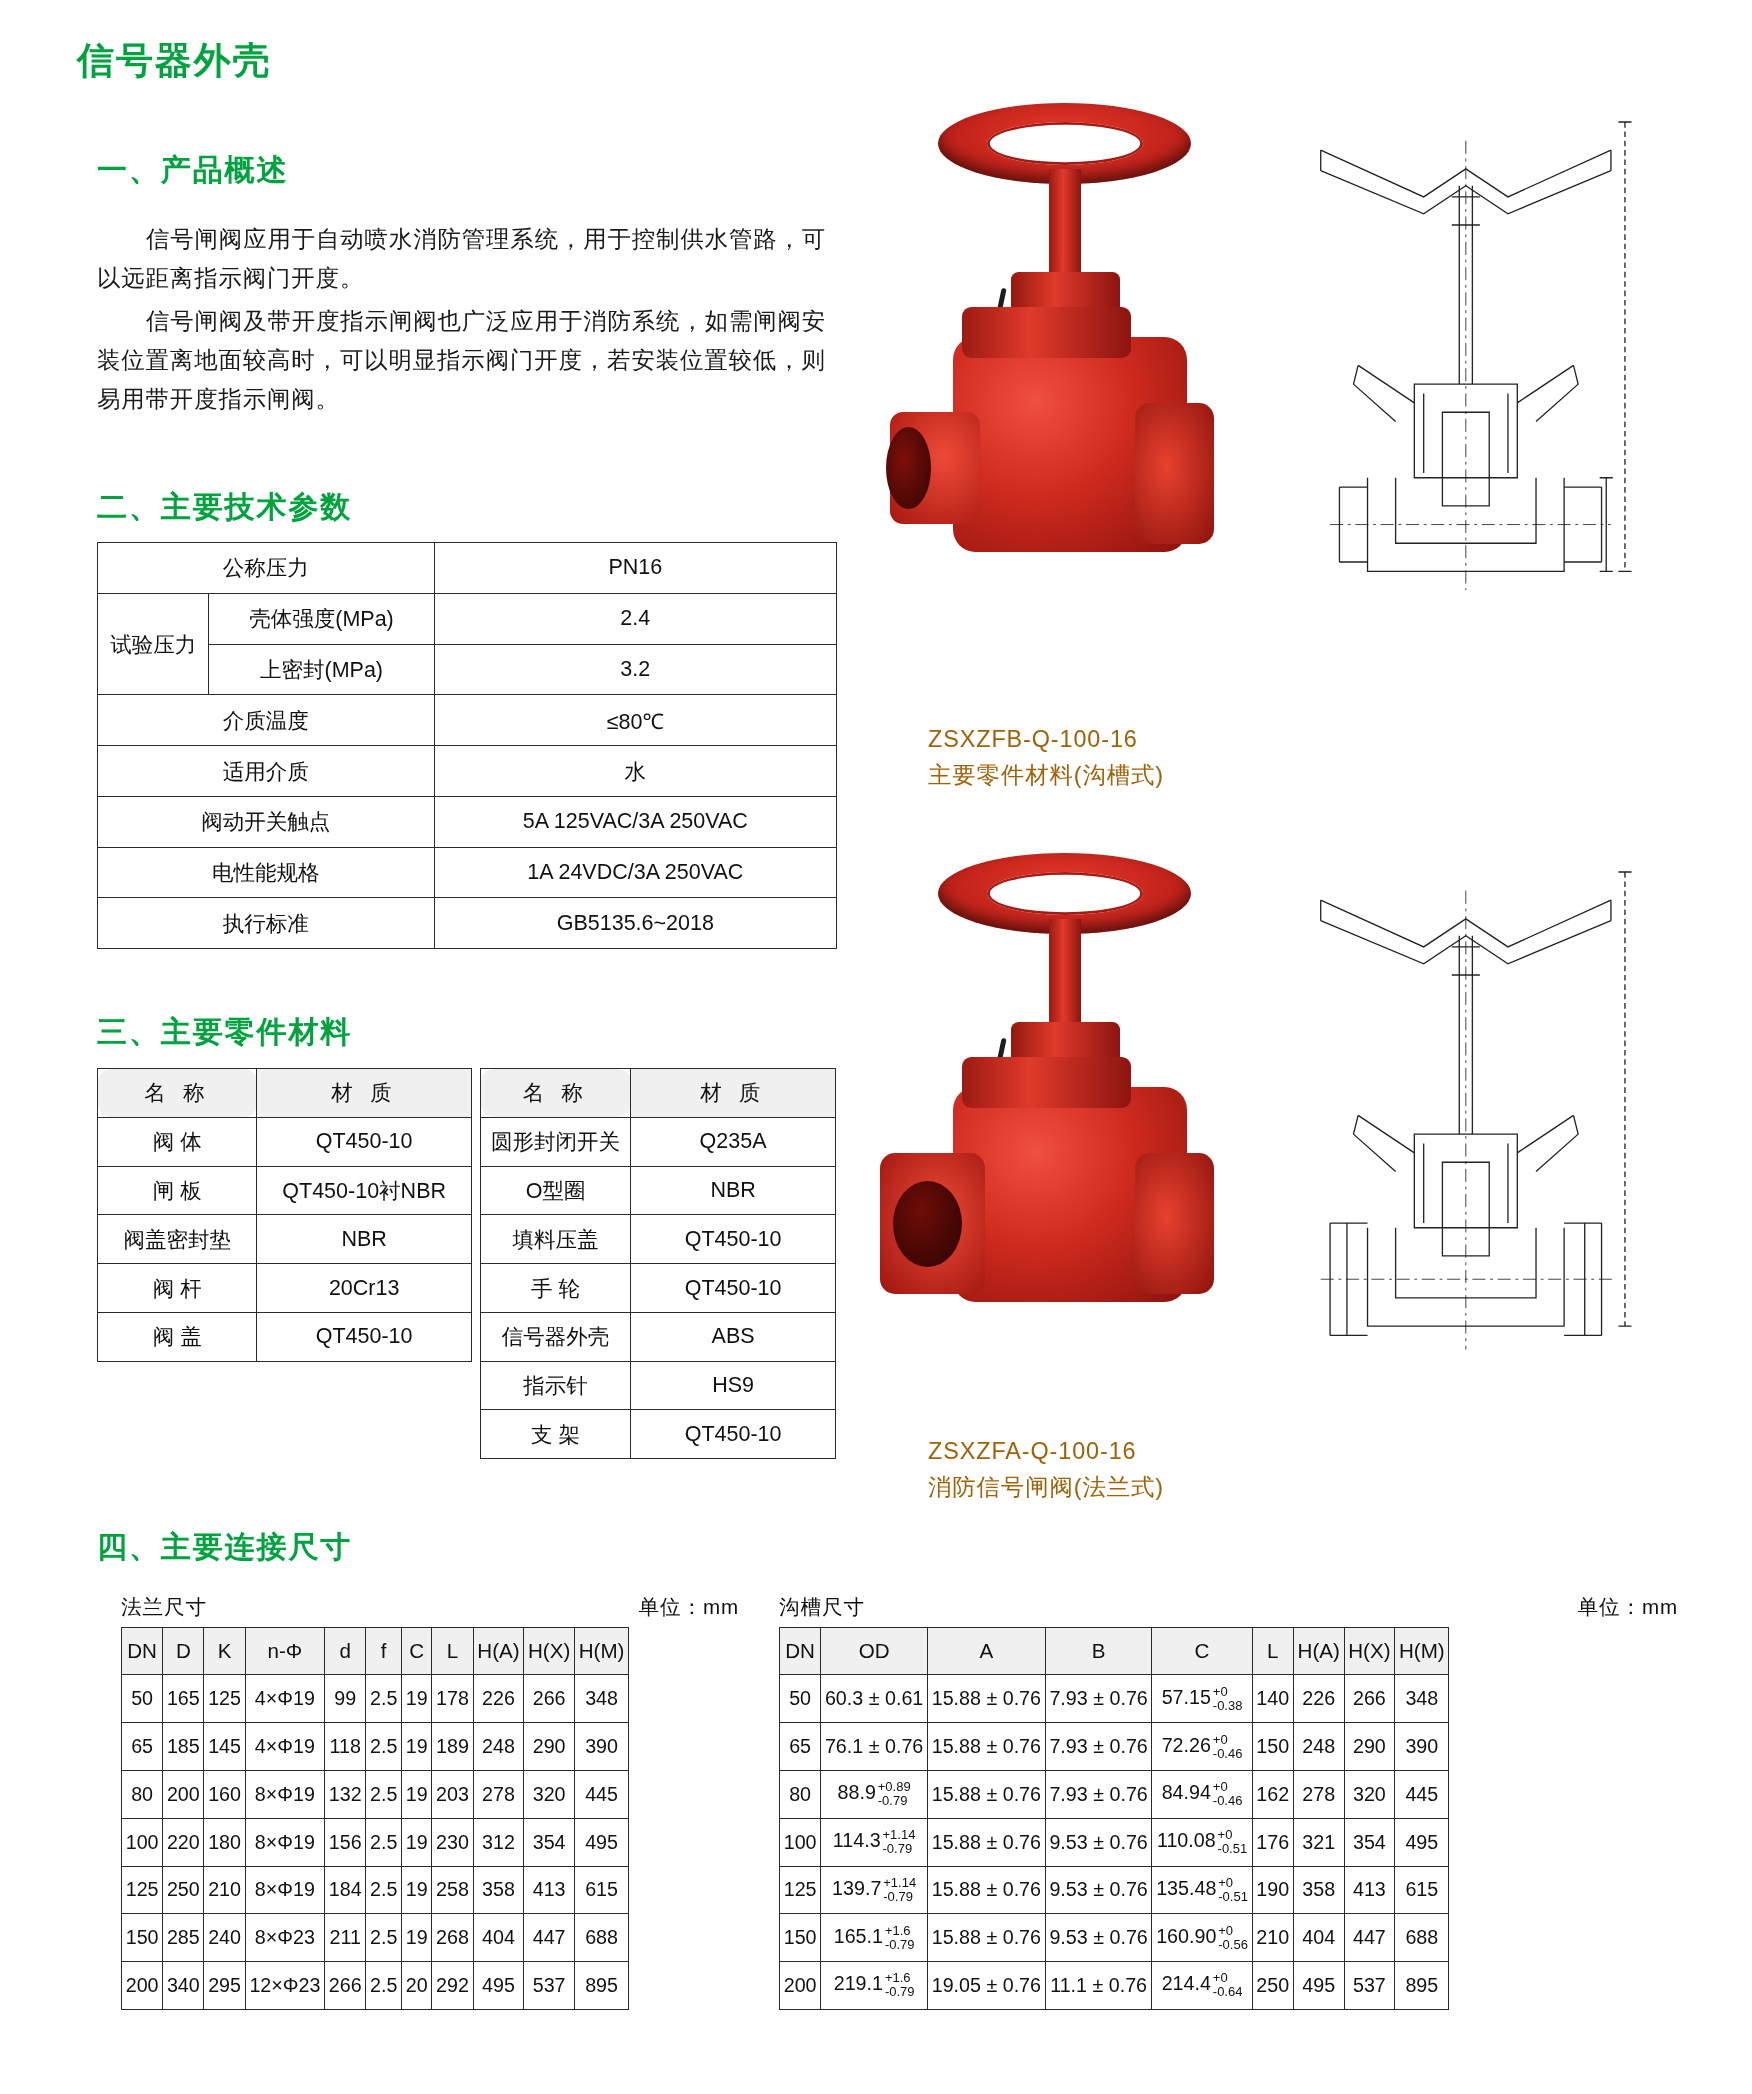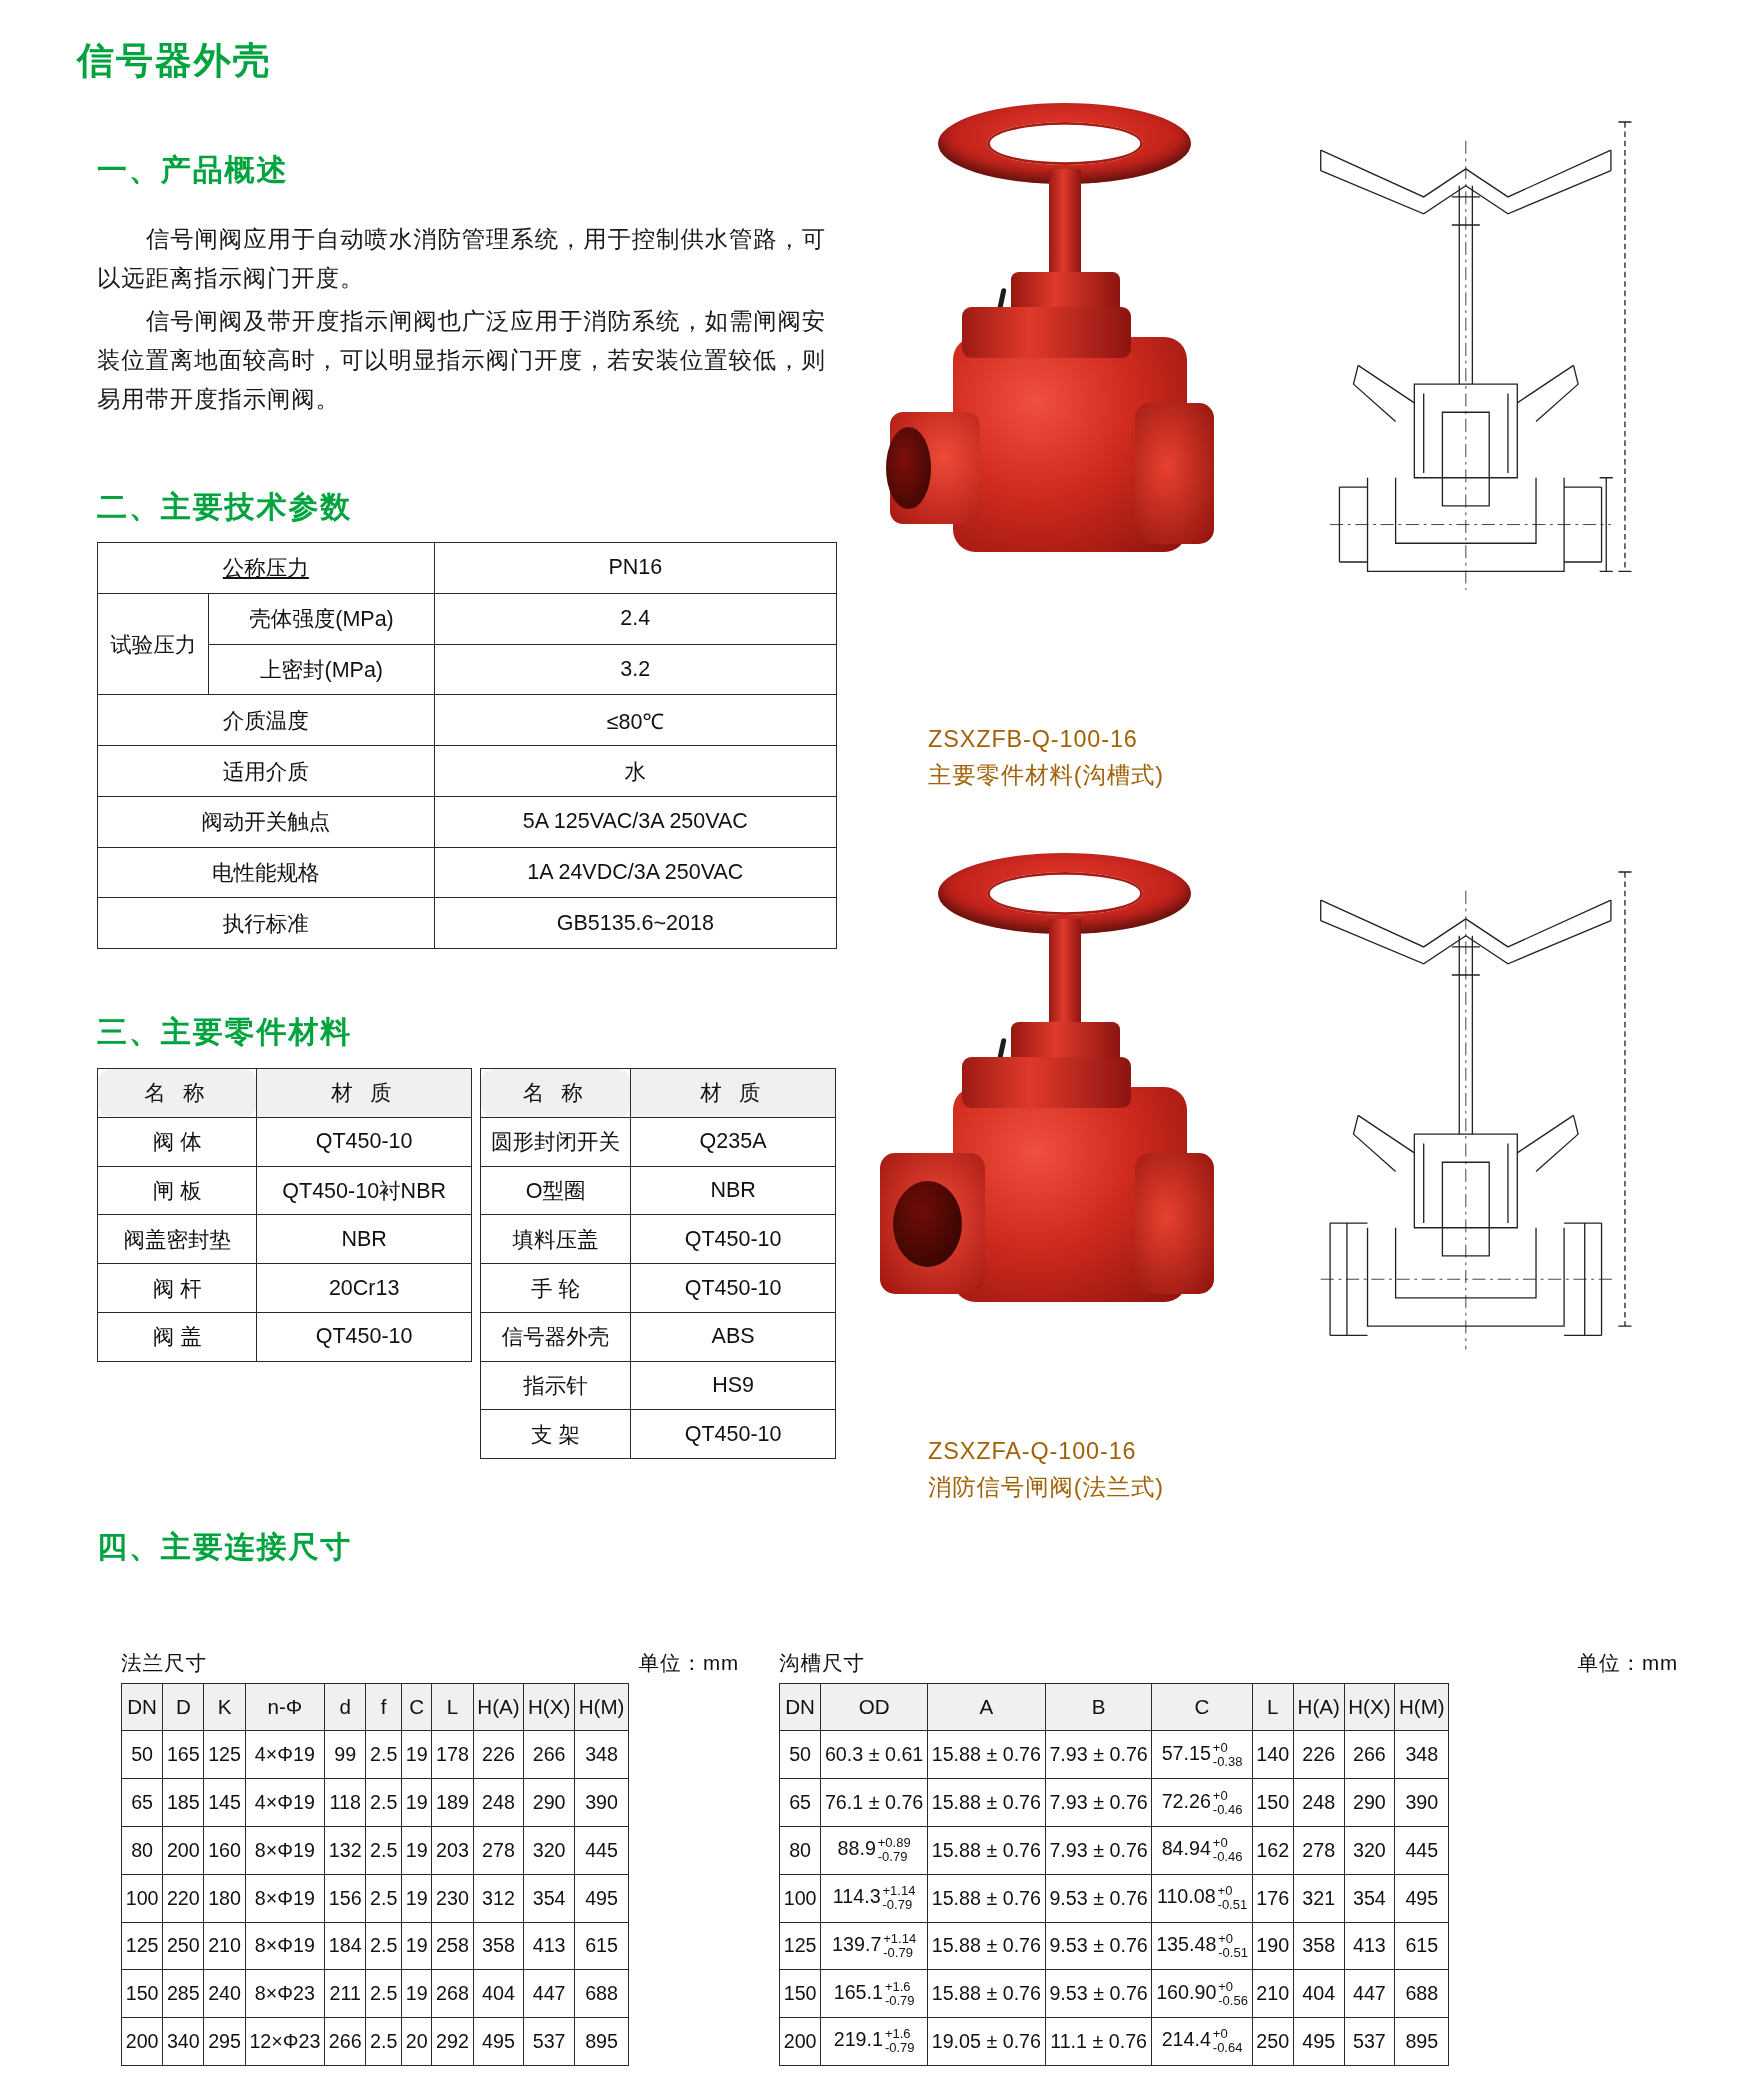--- a/index.html
+++ b/index.html
@@ -78,21 +78,21 @@
     position: absolute;
     left: 97px;
     top: 542px;
     width: 740px;
   }
   #tech-table td {
     height: 46px;
     font-size: 21.5px;
   }
   #tech-table .lbl { width: 103px; }
-  #tech-table .lbl2 { width: 187px; text-decoration: underline; }
+  #tech-table .lbl2 { width: 187px; }
   #tech-table .val { width: 394px; }
 
   
   .mat-table {
     position: absolute;
     top: 1068px;
   }
   #mat-table-left { left: 97px; width: 375px; }
   #mat-table-right { left: 480px; width: 356px; }
   .mat-table td {
@@ -100,21 +100,21 @@
     font-size: 21.5px;
   }
   .mat-table thead td {
     background: #f0f0f0;
     letter-spacing: 5.6px;
   }
   .mat-table .c1 { width: 159px; border-radius: 13px; }
   .mat-table .c2 { width: 215px; }
 
   
-  .dim-block { position: absolute; top: 1649px; padding-left: 24px; }
+  .dim-block { position: absolute; top: 1593px; padding-left: 24px; }
   #dim-left { left: 97px; }
   #dim-right { left: 755px; }
   .dim-cap {
     font-size: 20.6px;
     display: flex;
     justify-content: space-between;
     margin-bottom: 5.6px;
     letter-spacing: 0.9px;
   }
   #dim-left .dim-cap { width: 618px; }

